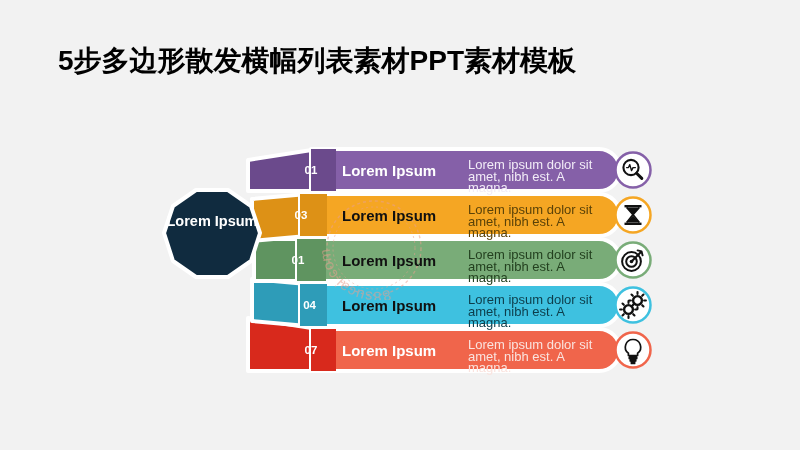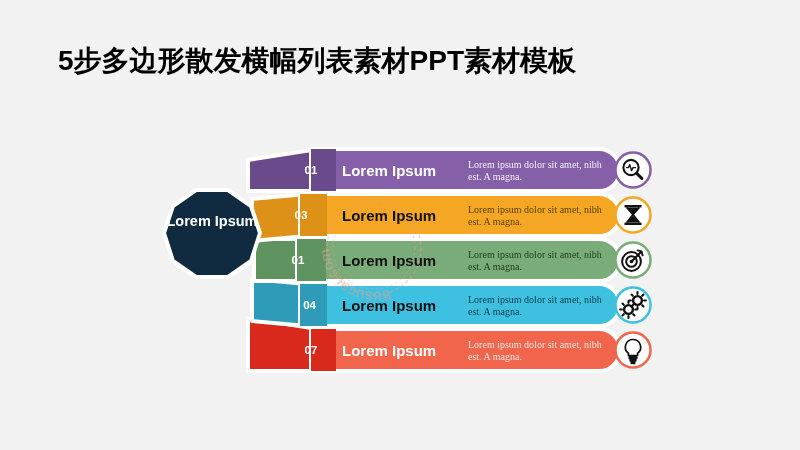--- a/index.html
+++ b/index.html
@@ -74,24 +74,23 @@
     width: 30px;
   }
   .row-head {
     position: absolute;
     font-size: 15px;
     font-weight: bold;
     white-space: nowrap;
   }
   .row-desc {
     position: absolute;
-    font-size: 10px;
+    font-size: 13px;
     line-height: 11.5px;
     width: 140px;
-    font-family: Liberation Serif, serif;
   }
 </style>
 </head>
 <body>
 
 <div id="slide">
 
   <div id="page-title">5步多边形散发横幅列表素材PPT素材模板</div>
 
   <svg id="diagram" viewBox="0 0 800 450" xmlns="http://www.w3.org/2000/svg">

